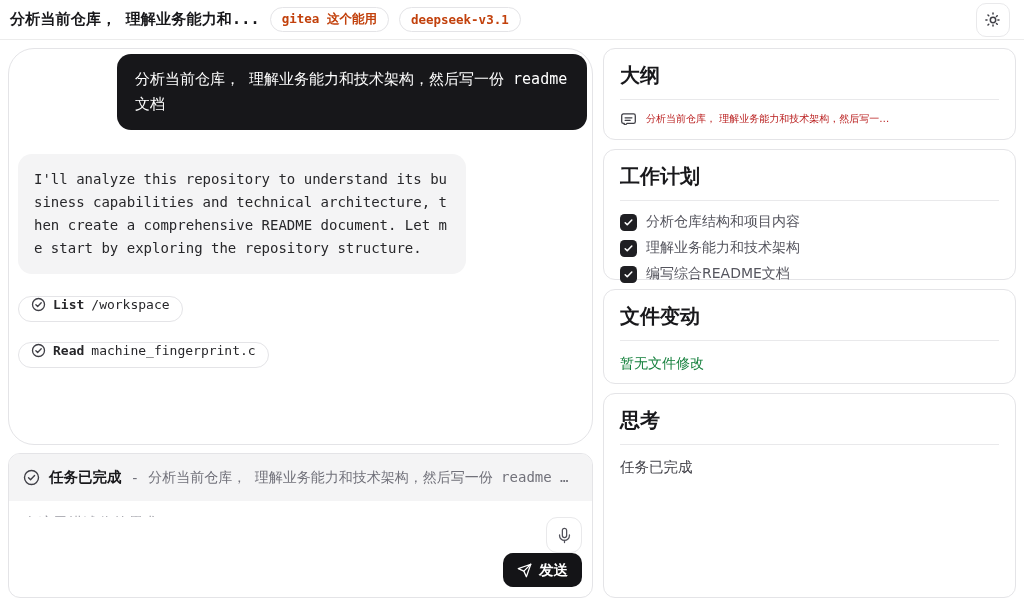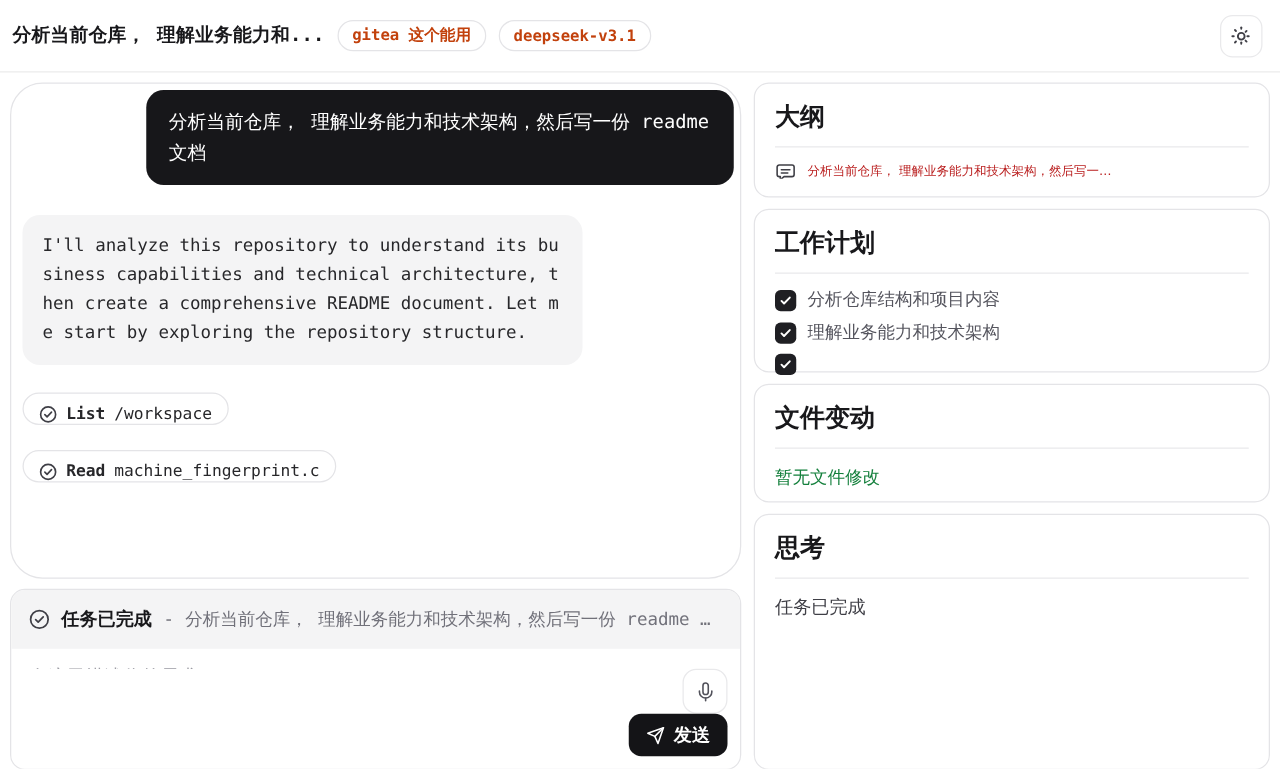--- a/index.html
+++ b/index.html
@@ -1,21 +1,21 @@
 <!DOCTYPE html>
 <html><head>
 <meta charset="utf-8">
 <style>
   * { margin:0; padding:0; box-sizing:border-box; }
   html,body { width:1024px; height:615px; background:#ffffff; overflow:hidden;
               font-family:"DejaVu Sans","Liberation Sans",sans-serif; color:#18181b; }
   .mono { font-family:"DejaVu Sans Mono","Liberation Mono",monospace; }
 
   
-  .header { height:58px; display:flex; align-items:center; gap:10px;
+  .header { height:40px; display:flex; align-items:center; gap:10px;
             padding:0 14px 0 10px; border-bottom:1px solid #ececec; background:#fff; }
   .header-title { font-size:15px; font-weight:600; letter-spacing:.2px;
                   font-family:"DejaVu Sans Mono","DejaVu Sans",sans-serif; }
   .badge { display:inline-flex; align-items:center; height:25px; padding:0 11px;
            border:1px solid #e4e4e7; border-radius:999px; font-size:12.5px;
            color:#c2410c; background:#fff; white-space:nowrap; cursor:default;
            font-family:"DejaVu Sans Mono","DejaVu Sans",sans-serif; font-weight:600; }
   .spacer { flex:1; }
   .icon-btn { width:34px; height:34px; border:1px solid #e9e9eb; border-radius:10px;
               background:#fff; display:flex; align-items:center; justify-content:center; cursor:pointer; }
@@ -29,21 +29,21 @@
   
   .chat-card { height:397px; padding:5px; overflow:hidden; display:flex; flex-direction:column;border-radius:26px; }
   .bubble-user { margin-left:auto; max-width:470px; background:#17171a; color:#fff;
                  border-radius:14px; padding:13px 18px; font-size:15px; line-height:25px;
                  font-family:"DejaVu Sans Mono","DejaVu Sans",sans-serif; }
   .bubble-assist { margin:24px auto 0 4px; background:#f4f4f5; color:#27272a;
                    border-radius:14px; }
   .bubble-en { width:448px; padding:14px 16px; font-size:14px; line-height:23px;
                word-break:break-all; }
   .bubble-cn { width:452px; padding:13px 16px; font-size:15px; line-height:25px; }
-  .tool-pill { display:inline-flex; align-items:flex-end; gap:7px; margin:22px 0 0 4px;
+  .tool-pill { display:inline-flex; align-items:flex-start; gap:7px; margin:22px 0 0 4px;
                height:26px; padding:0 12px; border:1px solid #e4e4e7; border-radius:999px;
                background:#fff; font-size:13px; color:#27272a; width:fit-content; cursor:pointer; }
   .tool-pill + .tool-pill { margin-top:20px; }
   .tool-name { font-weight:600; }
 
   
   .composer { flex:1; display:flex; flex-direction:column; overflow:hidden; }
   .status-strip { background:#f4f4f5; padding:13px 14px; display:flex; align-items:center;
                   gap:9px; font-size:14.5px; min-height:47px; }
   .status-title { font-weight:700; color:#18181b; white-space:nowrap; }
@@ -217,20 +217,21 @@
               </svg>
           </span>
           <span>理解业务能力和技术架构</span>
         </div>
         <div class="plan-item">
           <span class="checkbox">
             <svg width="11" height="11" viewBox="0 0 14 14" fill="none" stroke="#ffffff" stroke-width="2" stroke-linecap="round" stroke-linejoin="round">
                 <path d="M2.8 7.3l2.6 2.6 5.8-6"></path>
               </svg>
           </span>
+          <span>编写综合README文档</span>
         </div>
       </div>
     </div>
 
     <div class="card panel panel-files">
       <div class="panel-title">文件变动</div>
       <hr class="panel-divider">
       <div class="muted">暂无文件修改</div>
     </div>
 

